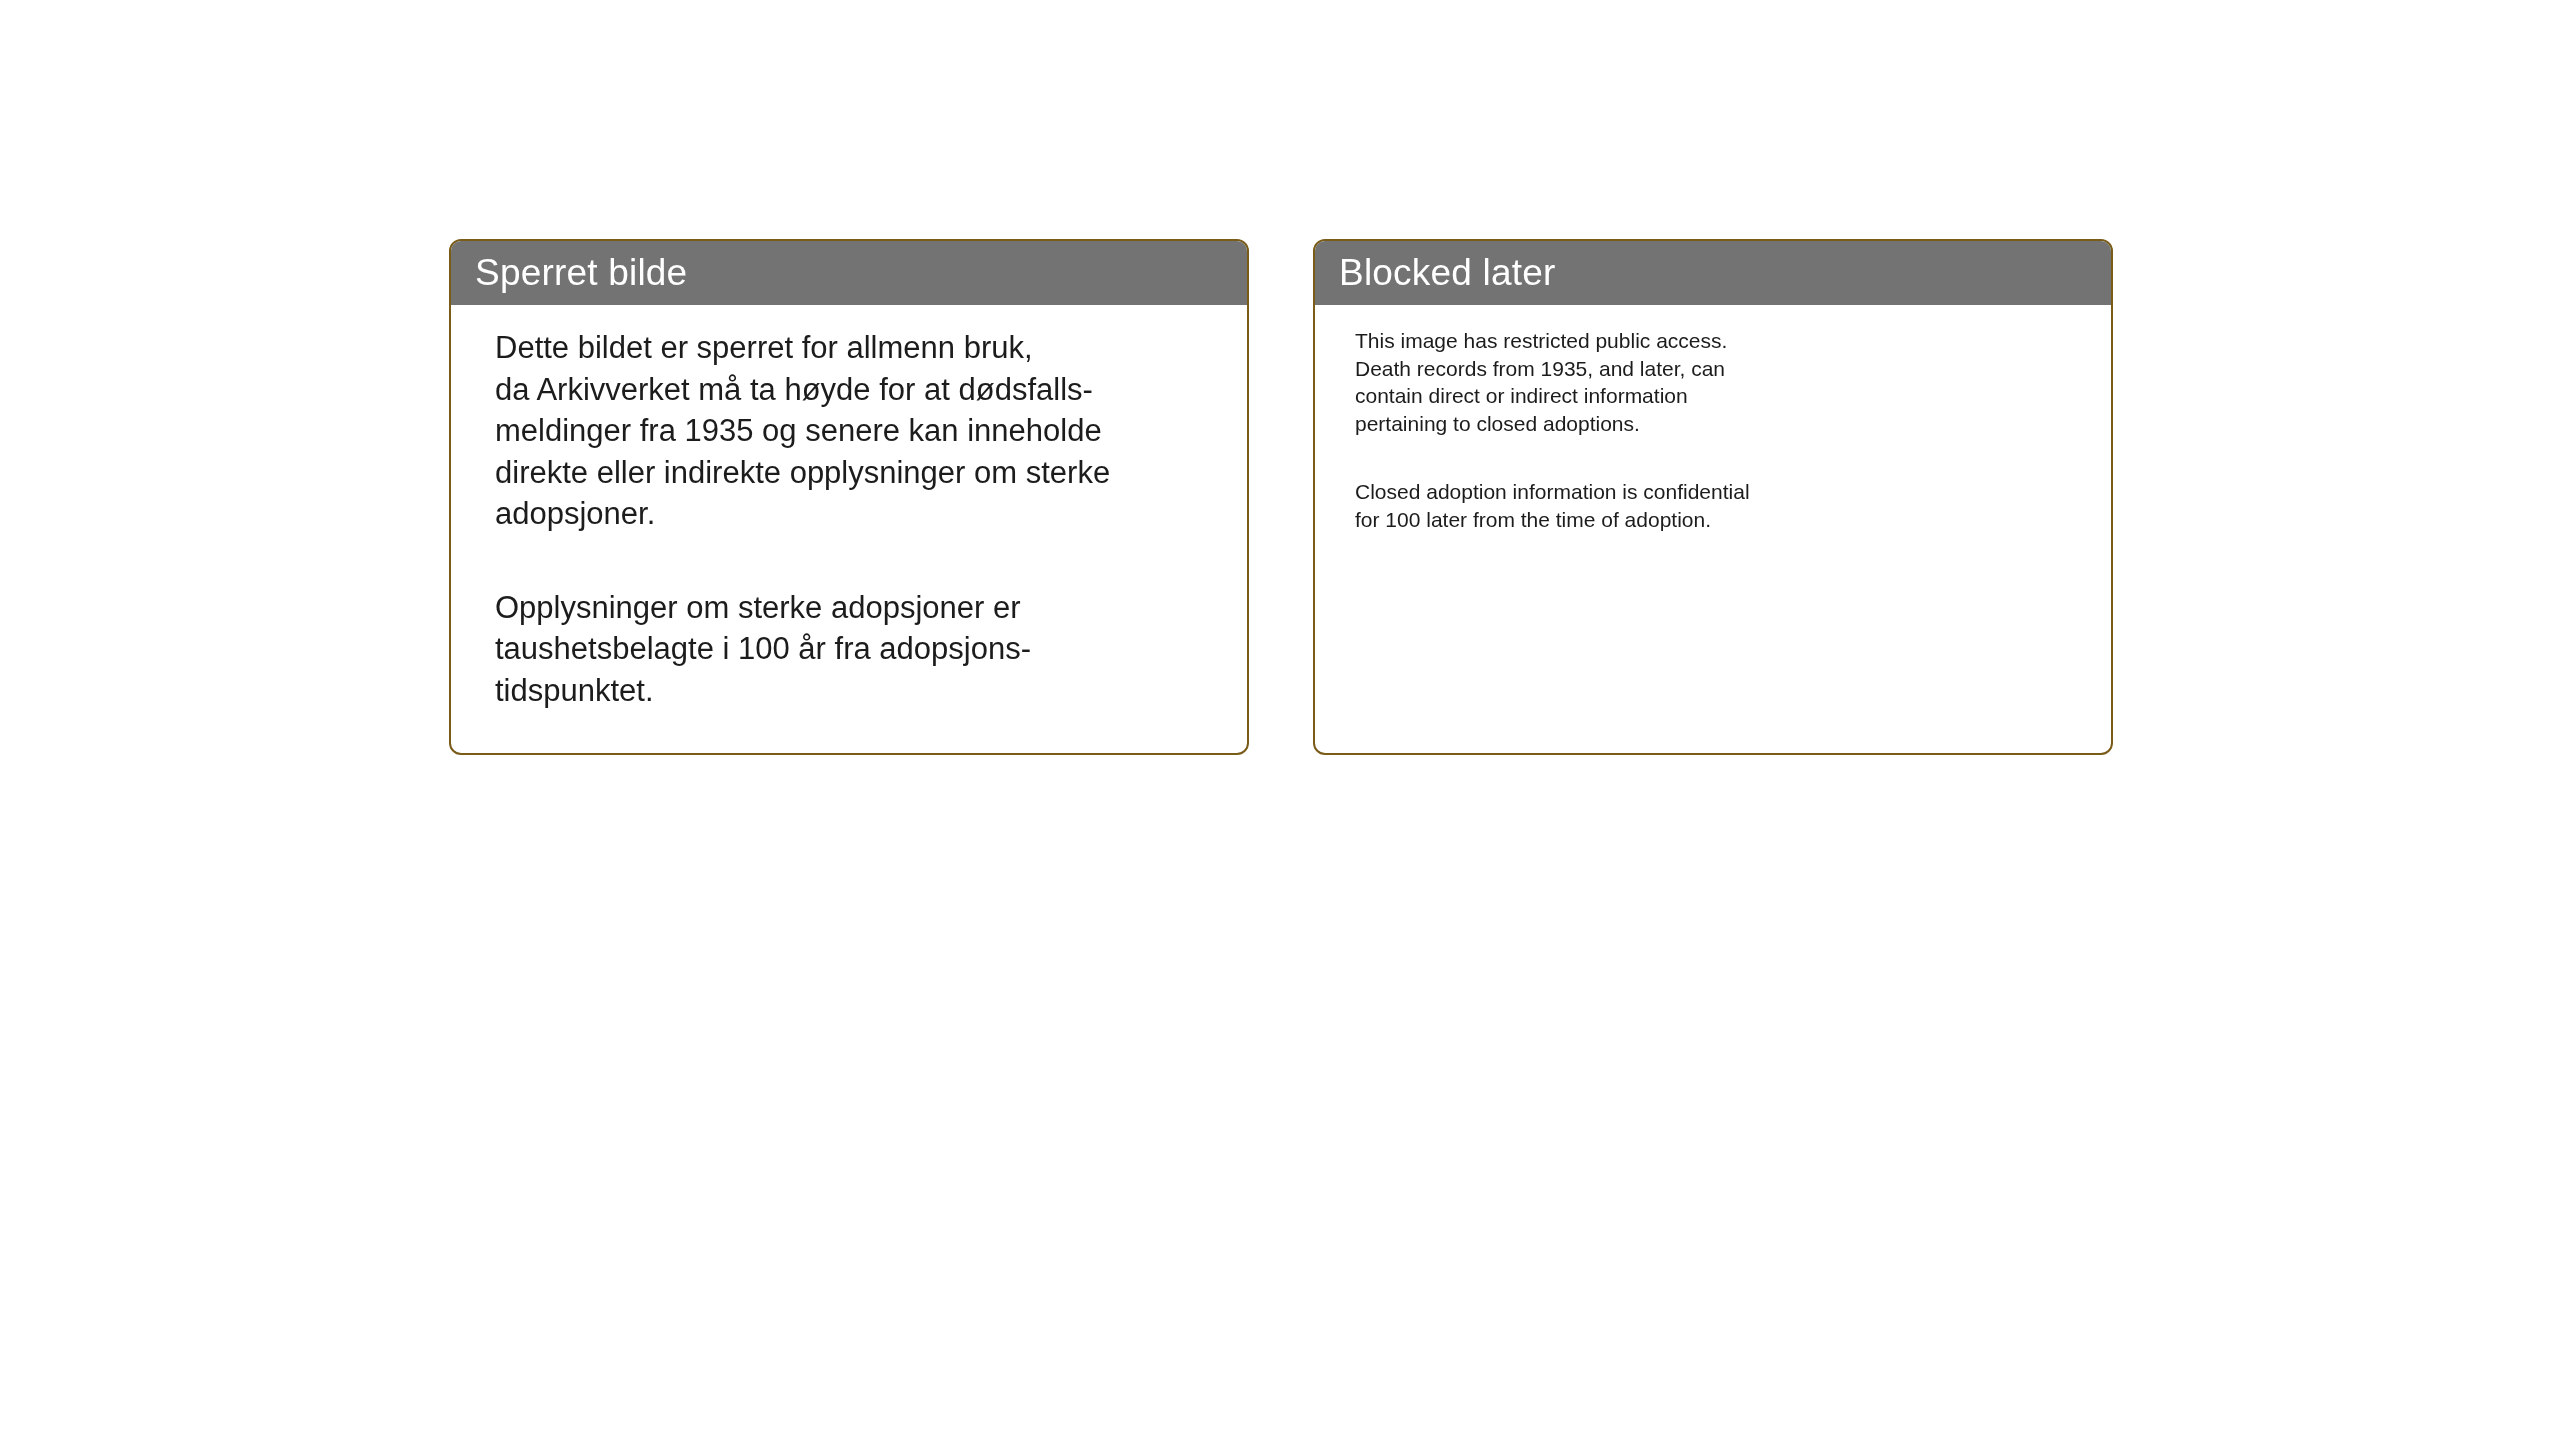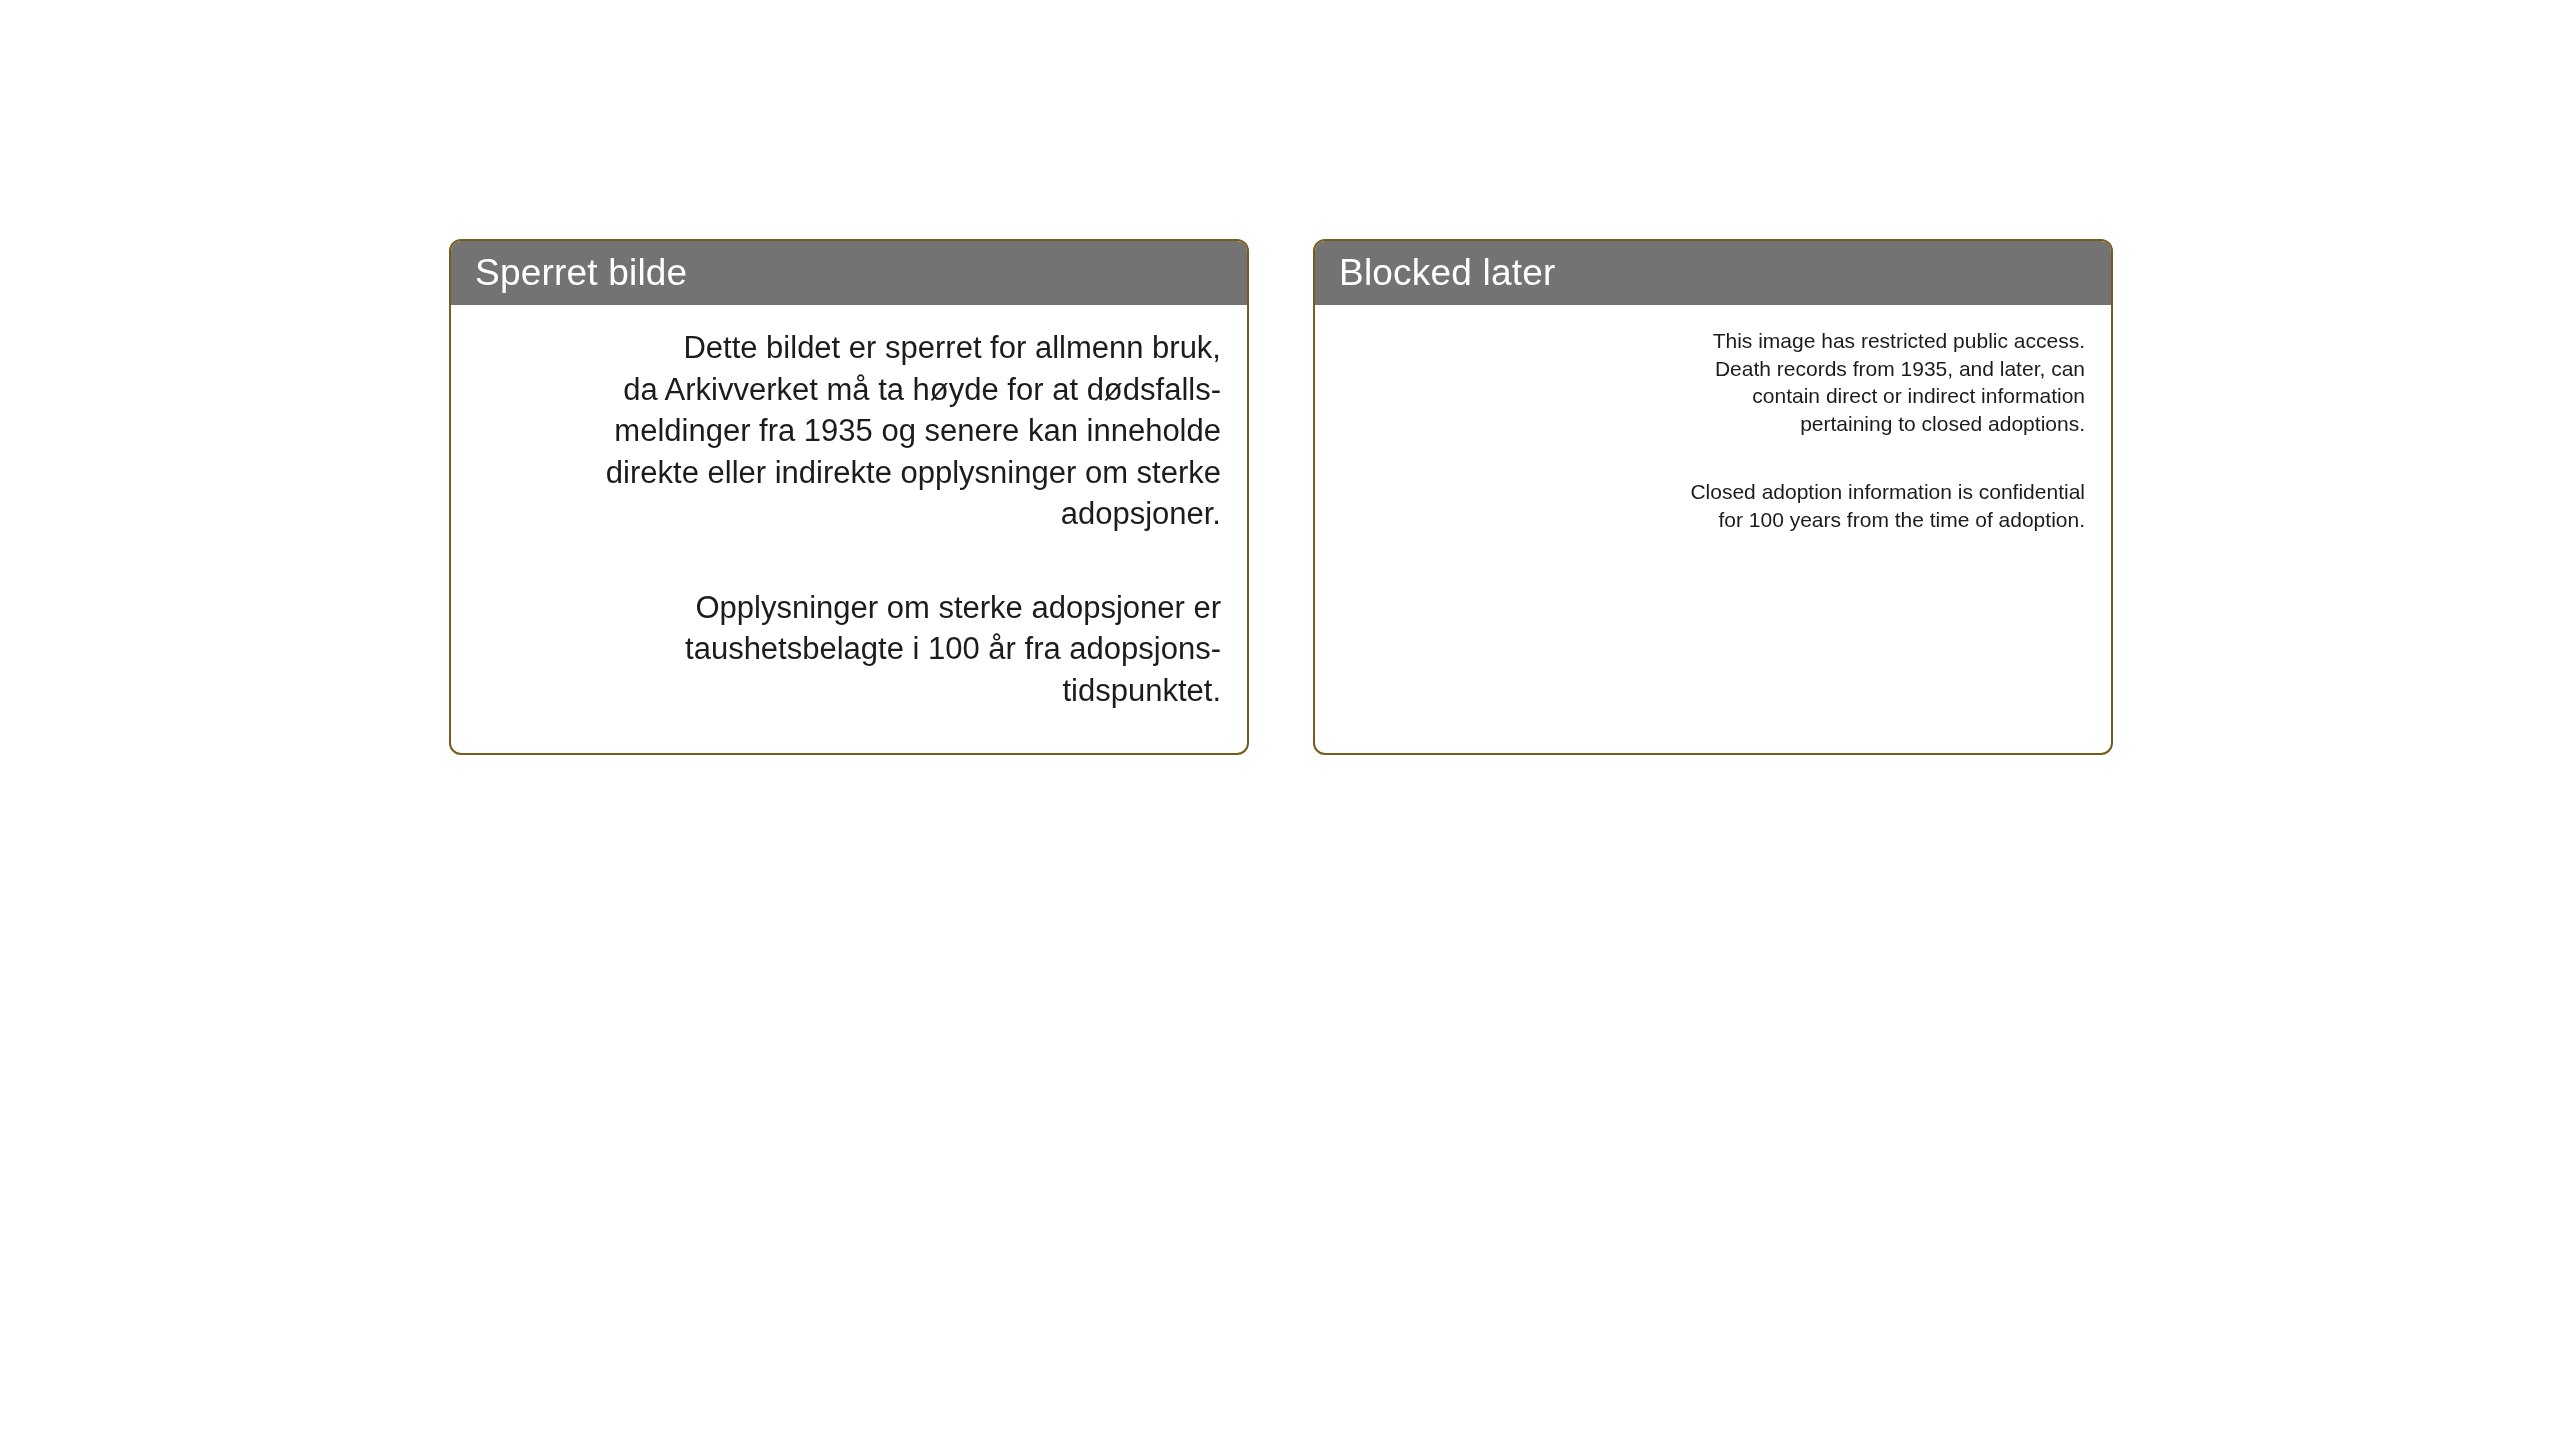--- a/index.html
+++ b/index.html
@@ -39,21 +39,20 @@
   }
   .panel-body {
     padding: 22px 26px 20px 44px;
     color: #1c1c1c;
     font-size: 31px;
     line-height: 1.34;
   }
   .panel-body p {
     margin: 0;
     white-space: pre-line;
-    text-align: right;
   }
   .panel-body p + p {
     margin-top: 52px;
   }
 
   
   #panel-no {
     left: 449px;
     top: 239px;
     width: 800px;
@@ -95,17 +94,17 @@
   </div>
 
   <div class="panel" id="panel-en">
     <div class="panel-header">Blocked later</div>
     <div class="panel-body">
       <p>This image has restricted public access.
 Death records from 1935, and later, can
 contain direct or indirect information
 pertaining to closed adoptions.</p>
       <p>Closed adoption information is confidential
-for 100 years from the time of adoption.</p>
+for 100 later from the time of adoption.</p>
     </div>
   </div>
 
 </div>
 
 </body></html>

